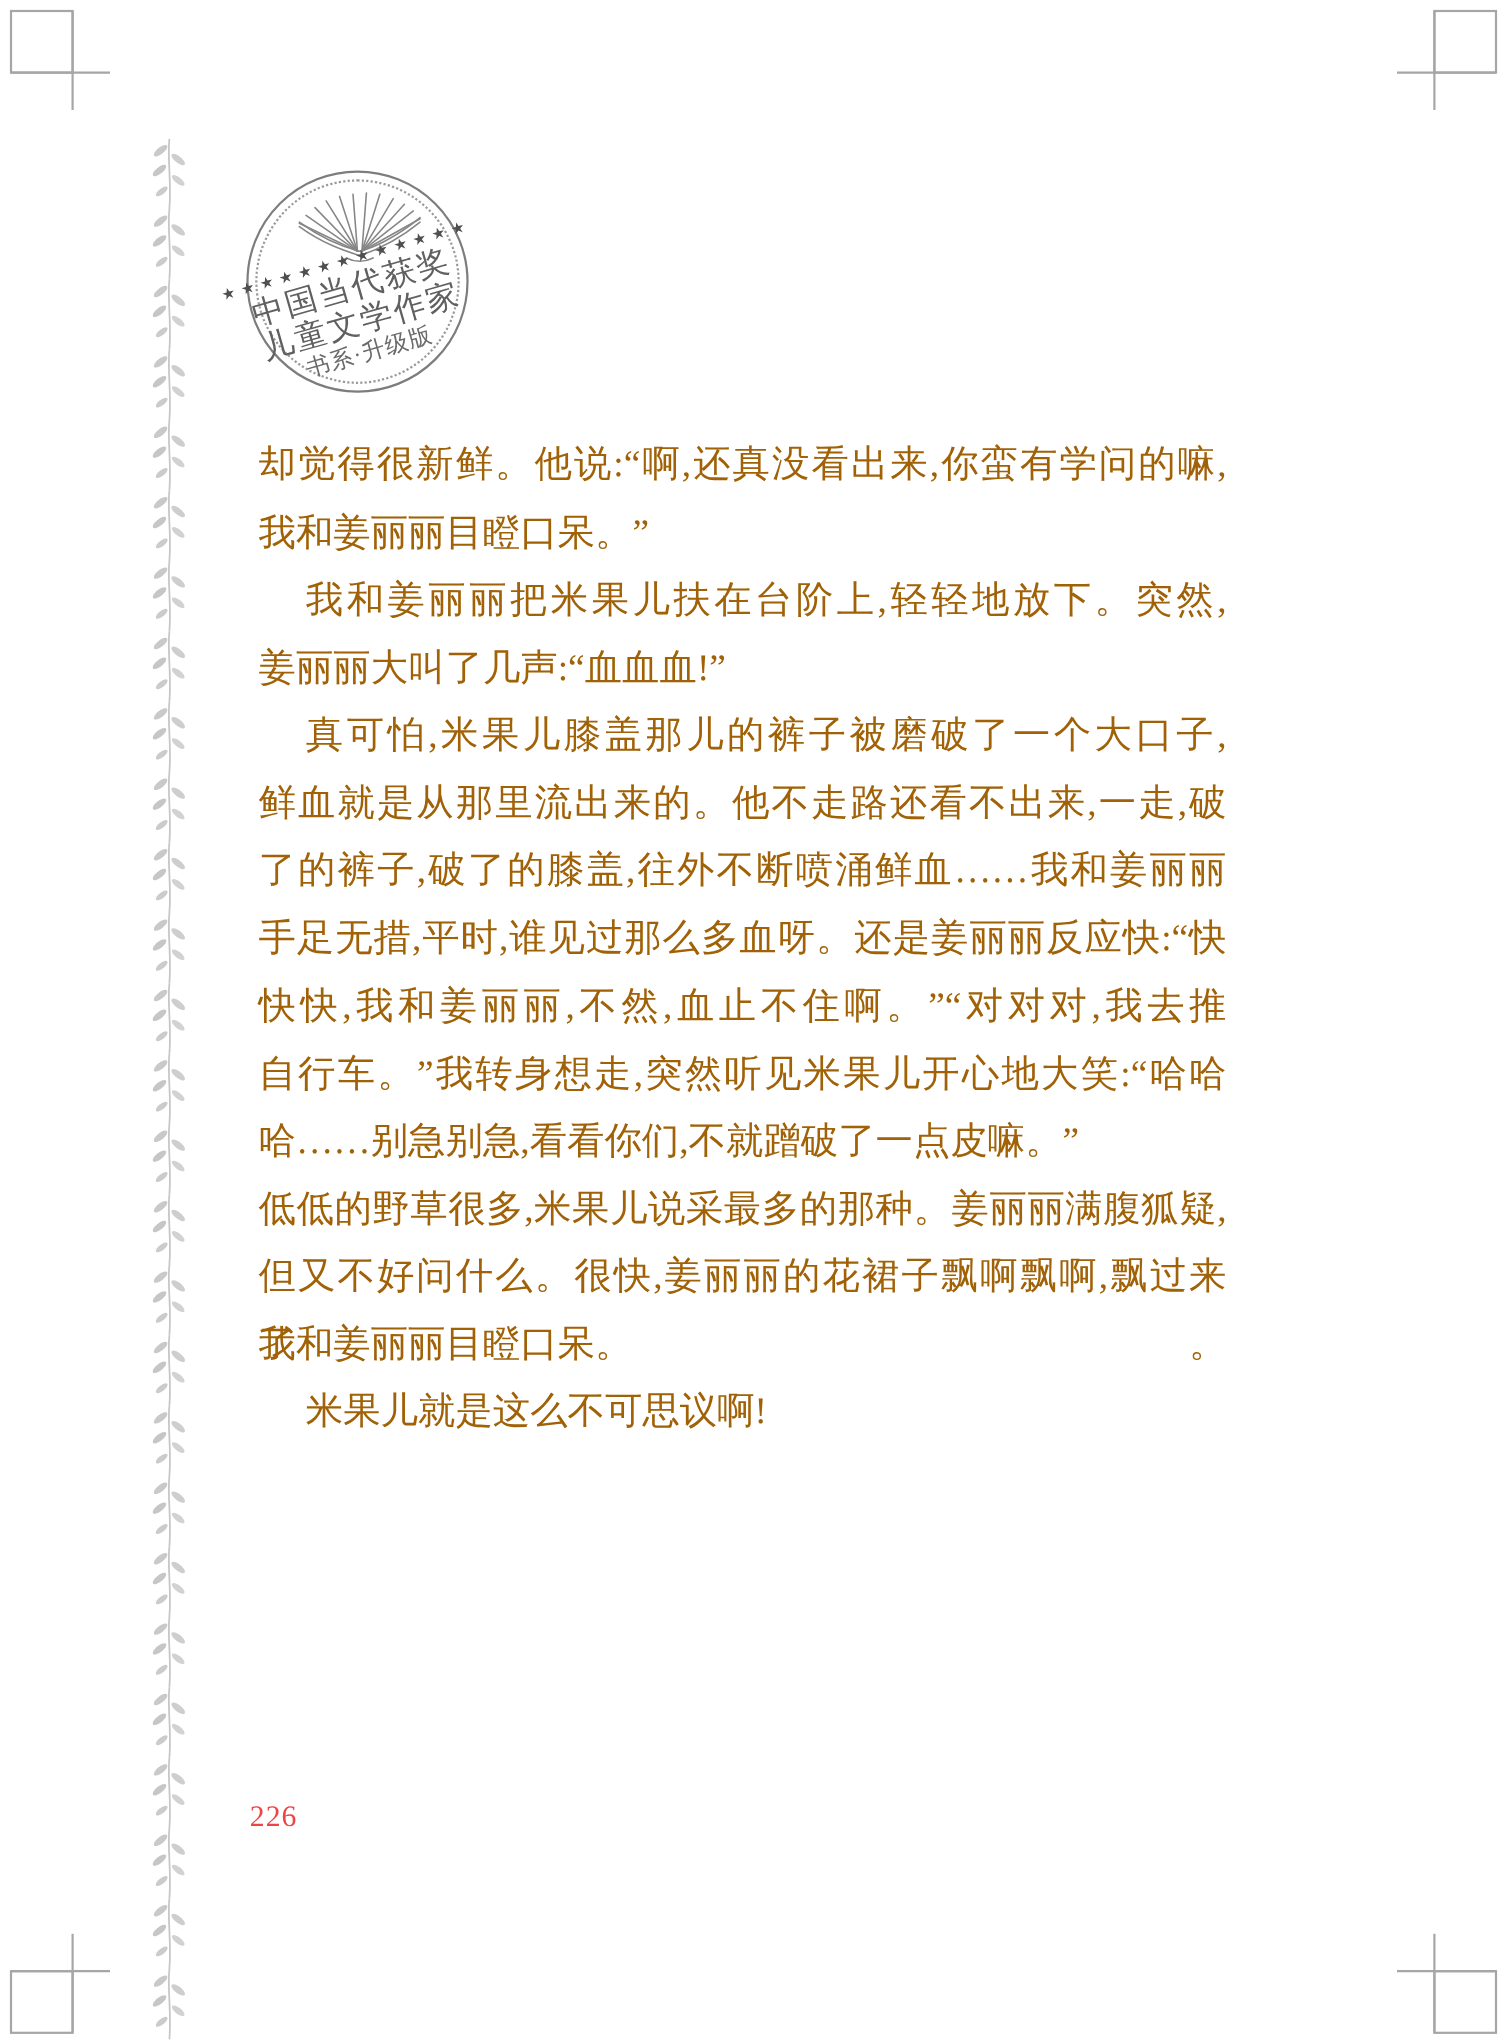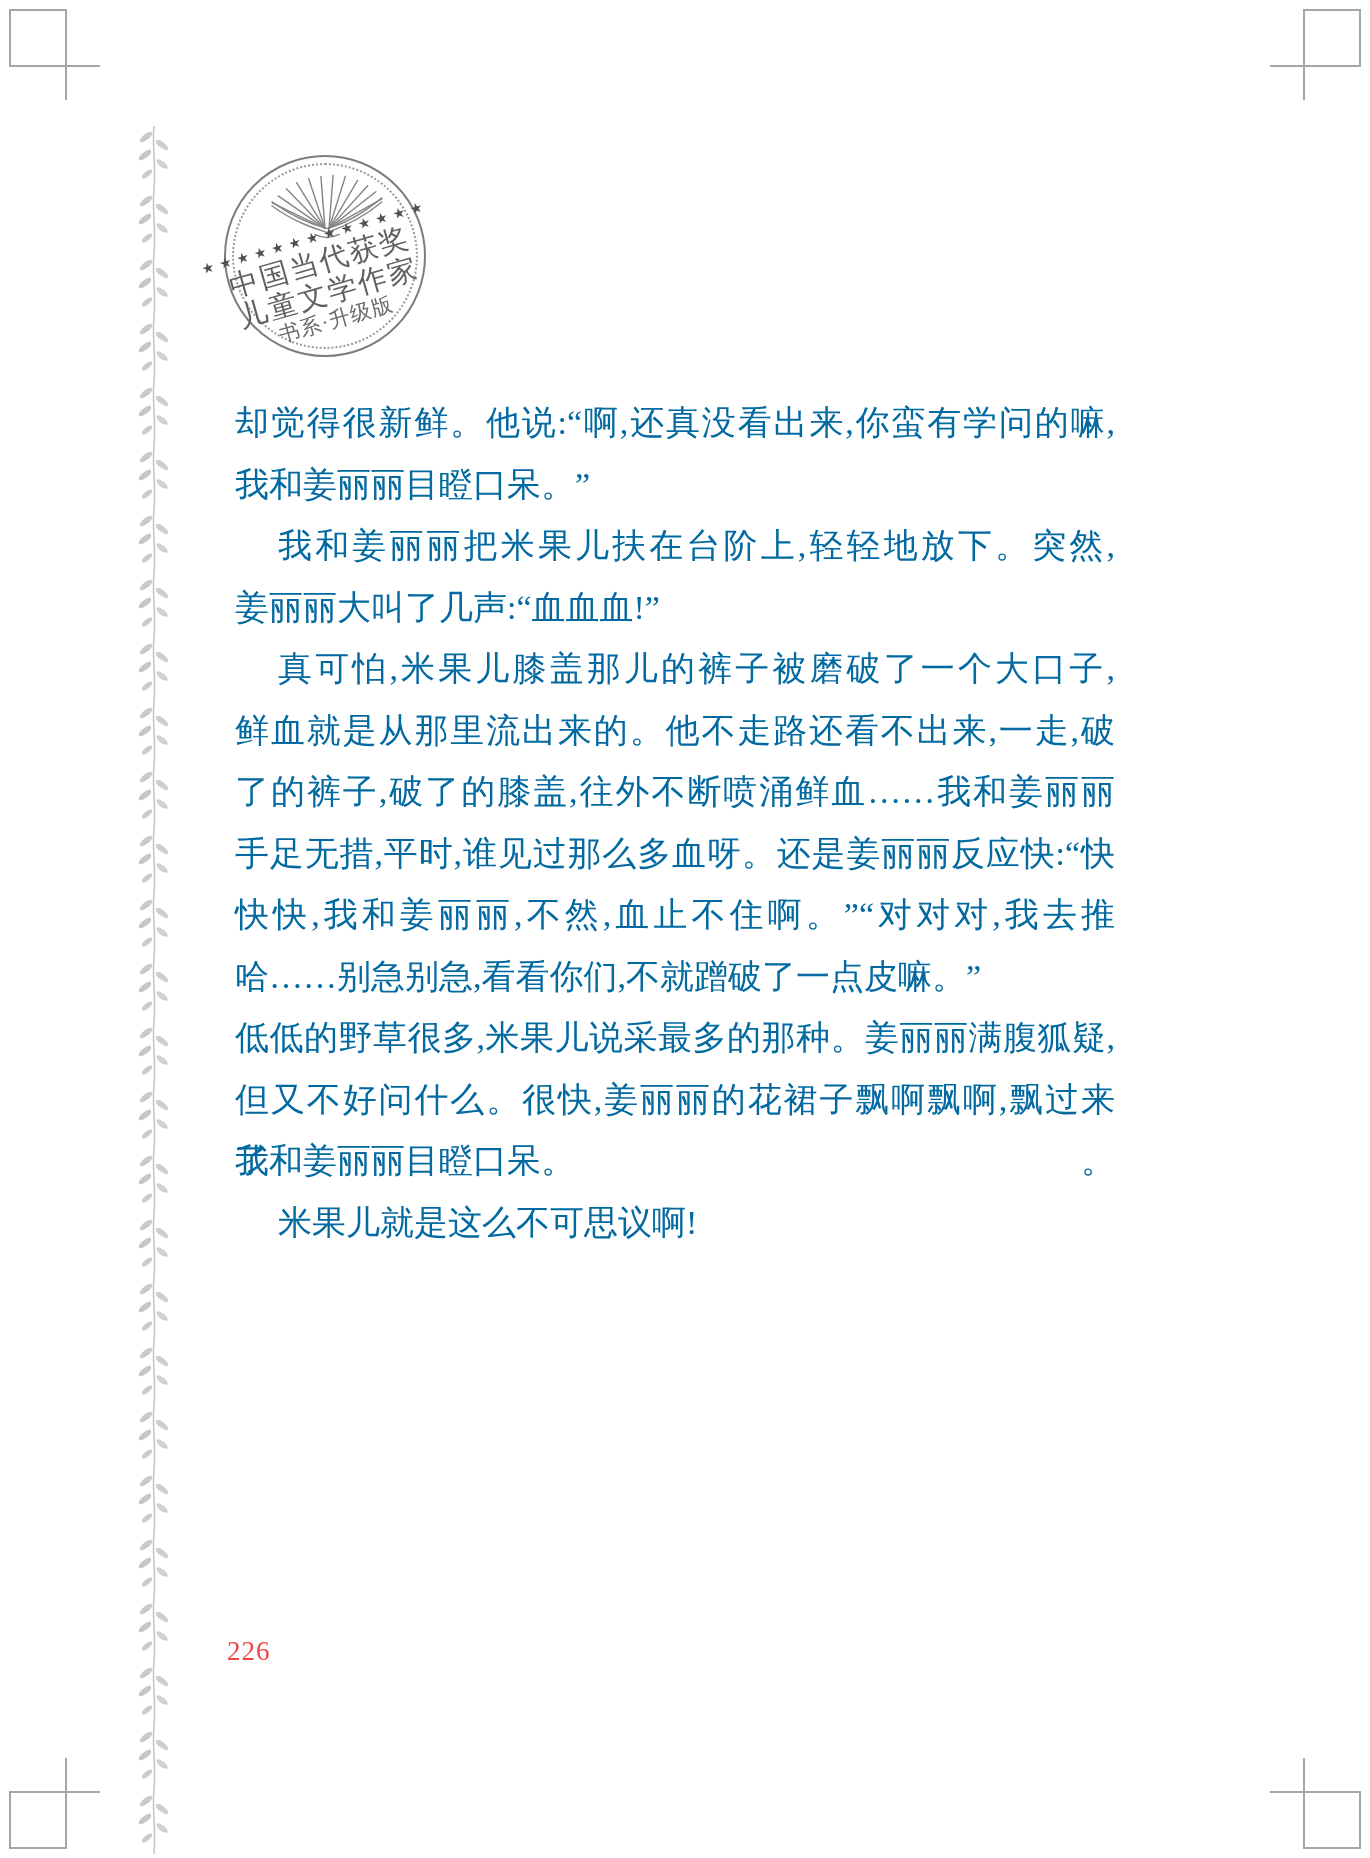--- a/index.html
+++ b/index.html
@@ -30,21 +30,21 @@
     position:absolute;left:50%;top:50%;width:250px;
     transform:translate(-50%,-26%) rotate(-16deg);
     text-align:center;color:#666;line-height:1.12;
   }
   .logo .stars{font-size:14px;letter-spacing:1px;color:#4f4f4f;white-space:nowrap;}
   .logo .l1,.logo .l2{font-size:29px;letter-spacing:2px;color:#606060;white-space:nowrap;}
   .logo .l3{font-size:21px;letter-spacing:1px;color:#6a6a6a;white-space:nowrap;}
   
   .body{
     position:absolute;left:235px;top:392px;width:880px;
-    font-size:34px;color:#0369a1;
+    font-size:34px;color:#a16207;
   }
   .body .line{height:61.5px;line-height:61.5px;}
   .body .line.fill{text-align:justify;text-align-last:justify;text-justify:inter-character;}
   .body .line.indent{text-indent:43px;}
   
   .pagenum{
     position:absolute;left:227px;top:1636px;
     font-size:27px;color:#ef4444;letter-spacing:1px;
   }
 </style>
@@ -164,20 +164,21 @@
   <div class="body">
       <div class="line fill">却觉得很新鲜。他说:“啊,还真没看出来,你蛮有学问的嘛,</div>
       <div class="line">我和姜丽丽目瞪口呆。”</div>
       <div class="line indent fill">我和姜丽丽把米果儿扶在台阶上,轻轻地放下。突然,</div>
       <div class="line">姜丽丽大叫了几声:“血血血!”</div>
       <div class="line indent fill">真可怕,米果儿膝盖那儿的裤子被磨破了一个大口子,</div>
       <div class="line fill">鲜血就是从那里流出来的。他不走路还看不出来,一走,破</div>
       <div class="line fill">了的裤子,破了的膝盖,往外不断喷涌鲜血……我和姜丽丽</div>
       <div class="line fill">手足无措,平时,谁见过那么多血呀。还是姜丽丽反应快:“快</div>
       <div class="line fill">快快,我和姜丽丽,不然,血止不住啊。”“对对对,我去推</div>
+      <div class="line fill">自行车。”我转身想走,突然听见米果儿开心地大笑:“哈哈</div>
       <div class="line">哈……别急别急,看看你们,不就蹭破了一点皮嘛。”</div>
       <div class="line fill">低低的野草很多,米果儿说采最多的那种。姜丽丽满腹狐疑,</div>
       <div class="line fill">但又不好问什么。很快,姜丽丽的花裙子飘啊飘啊,飘过来了。</div>
       <div class="line">我和姜丽丽目瞪口呆。</div>
       <div class="line indent">米果儿就是这么不可思议啊!</div>
     </div>
 
   <div class="pagenum">226</div>
 
 </div>

